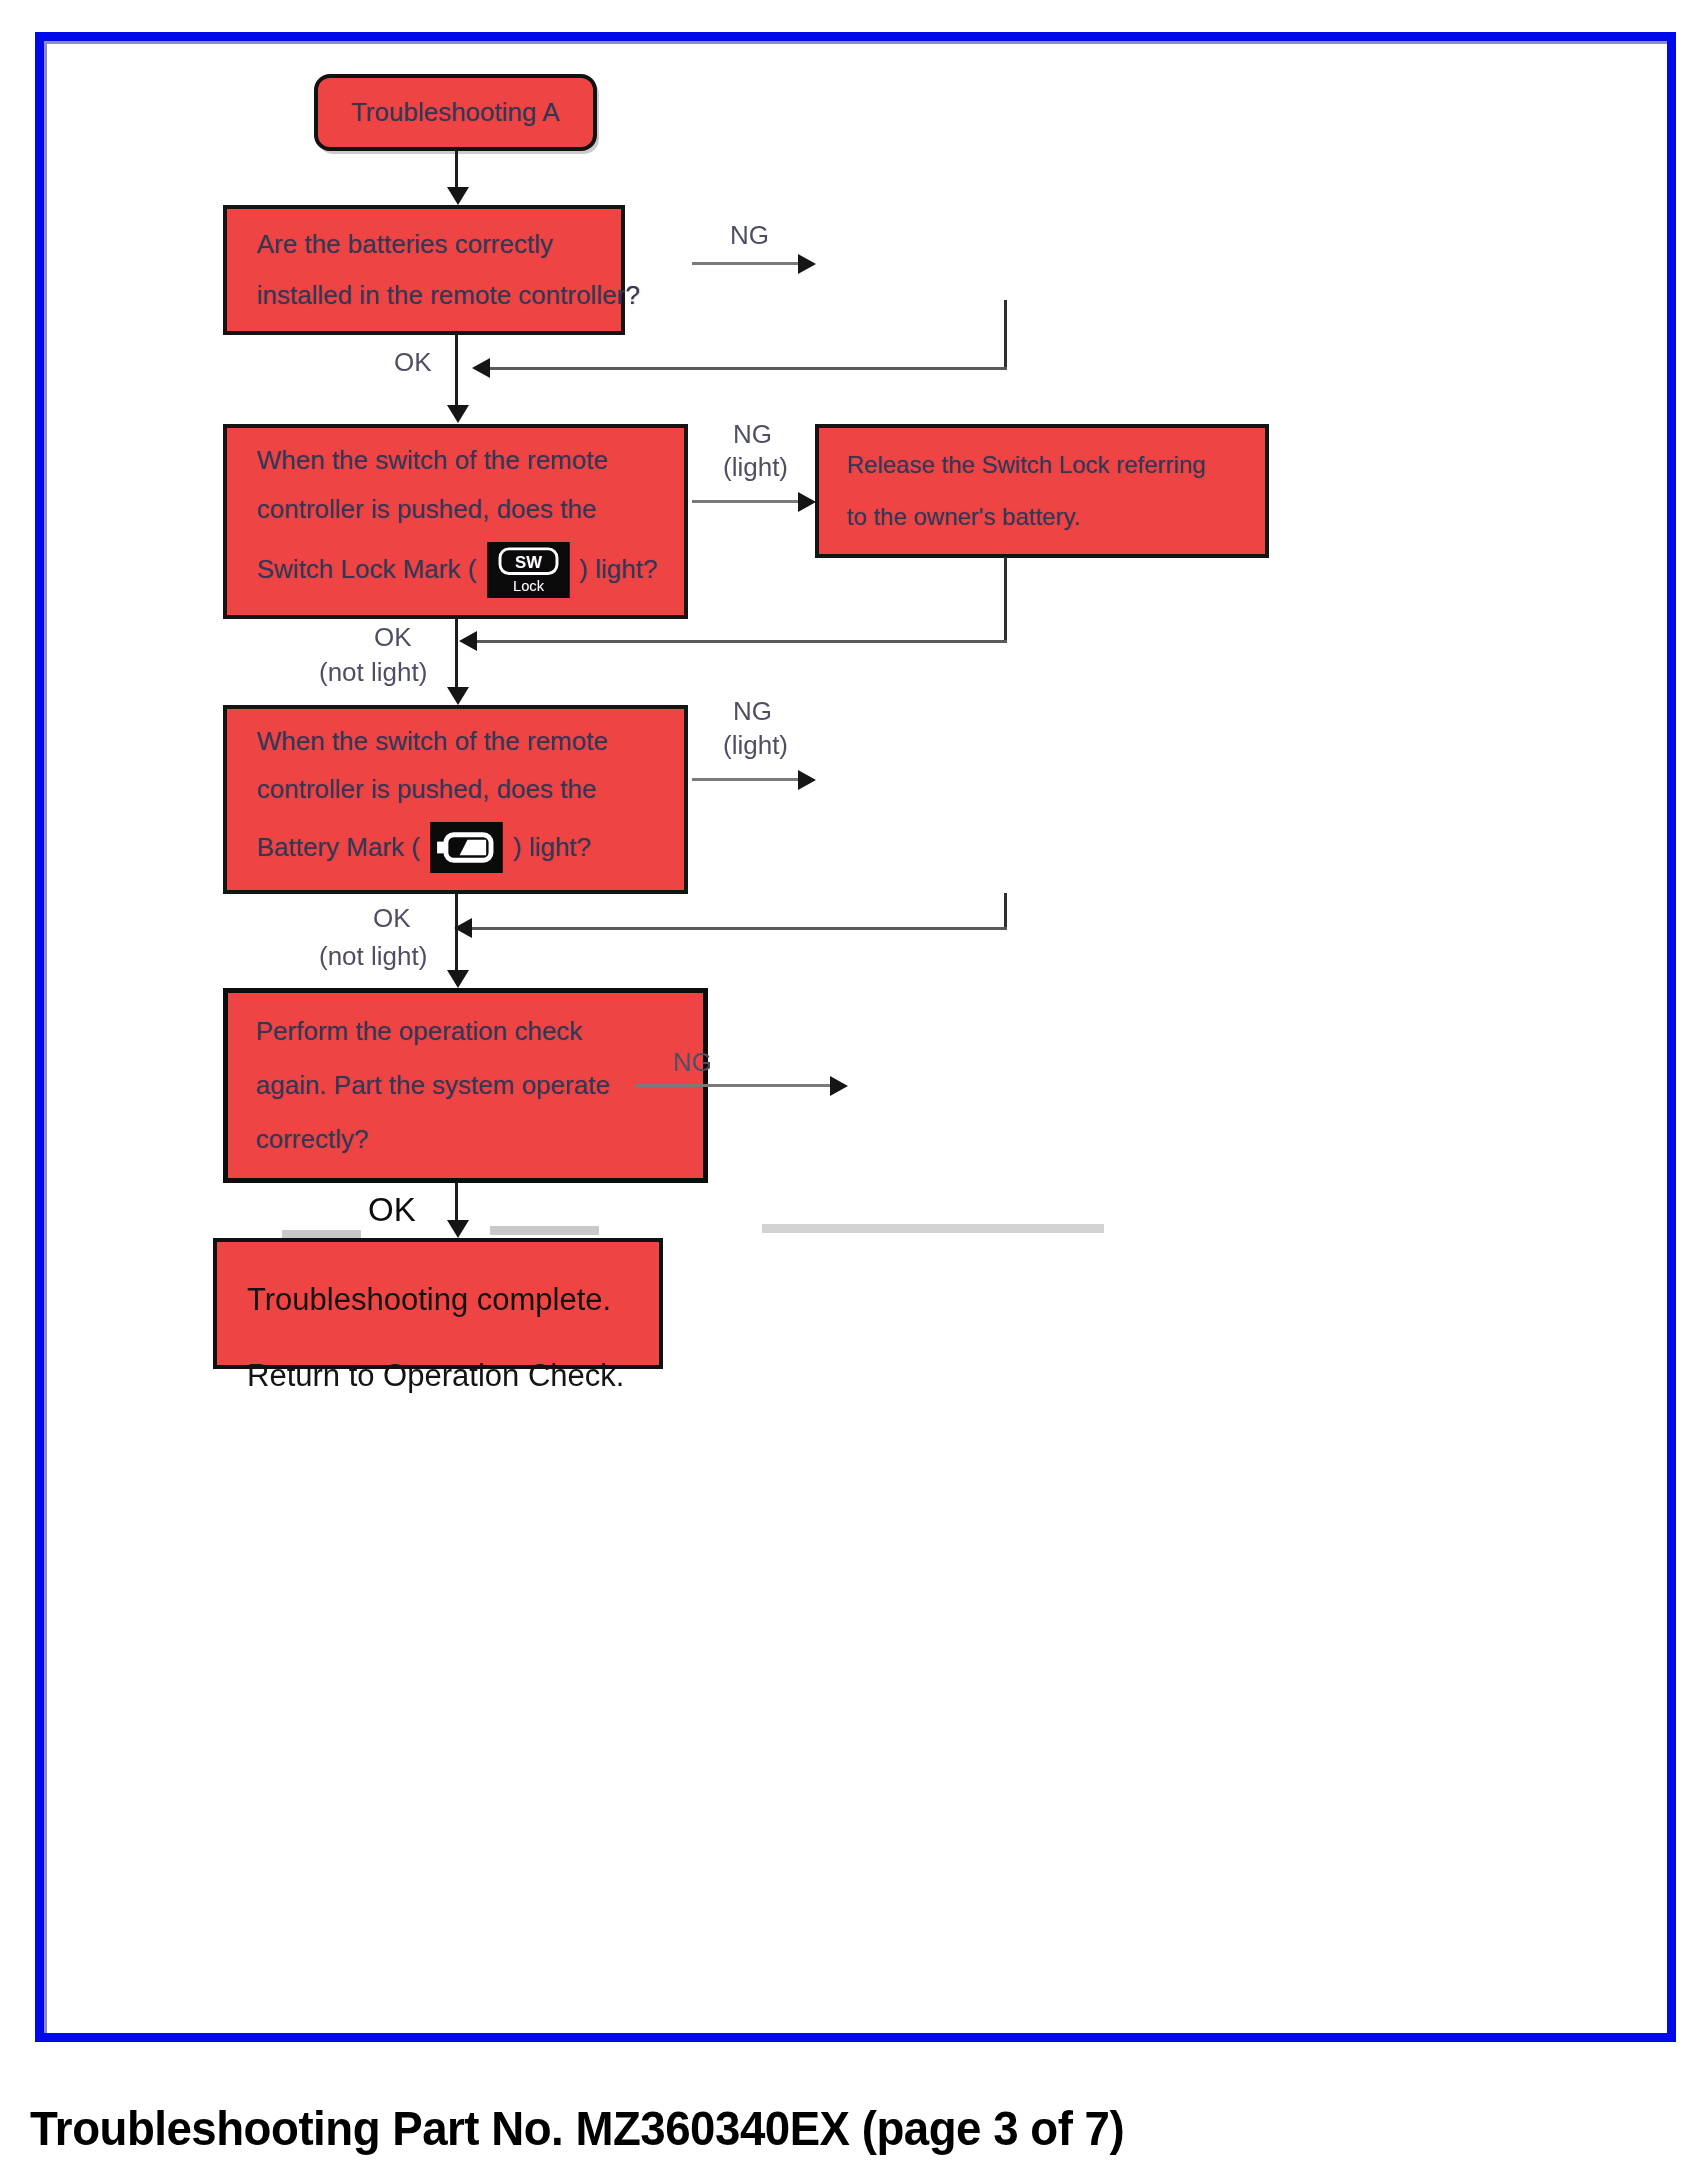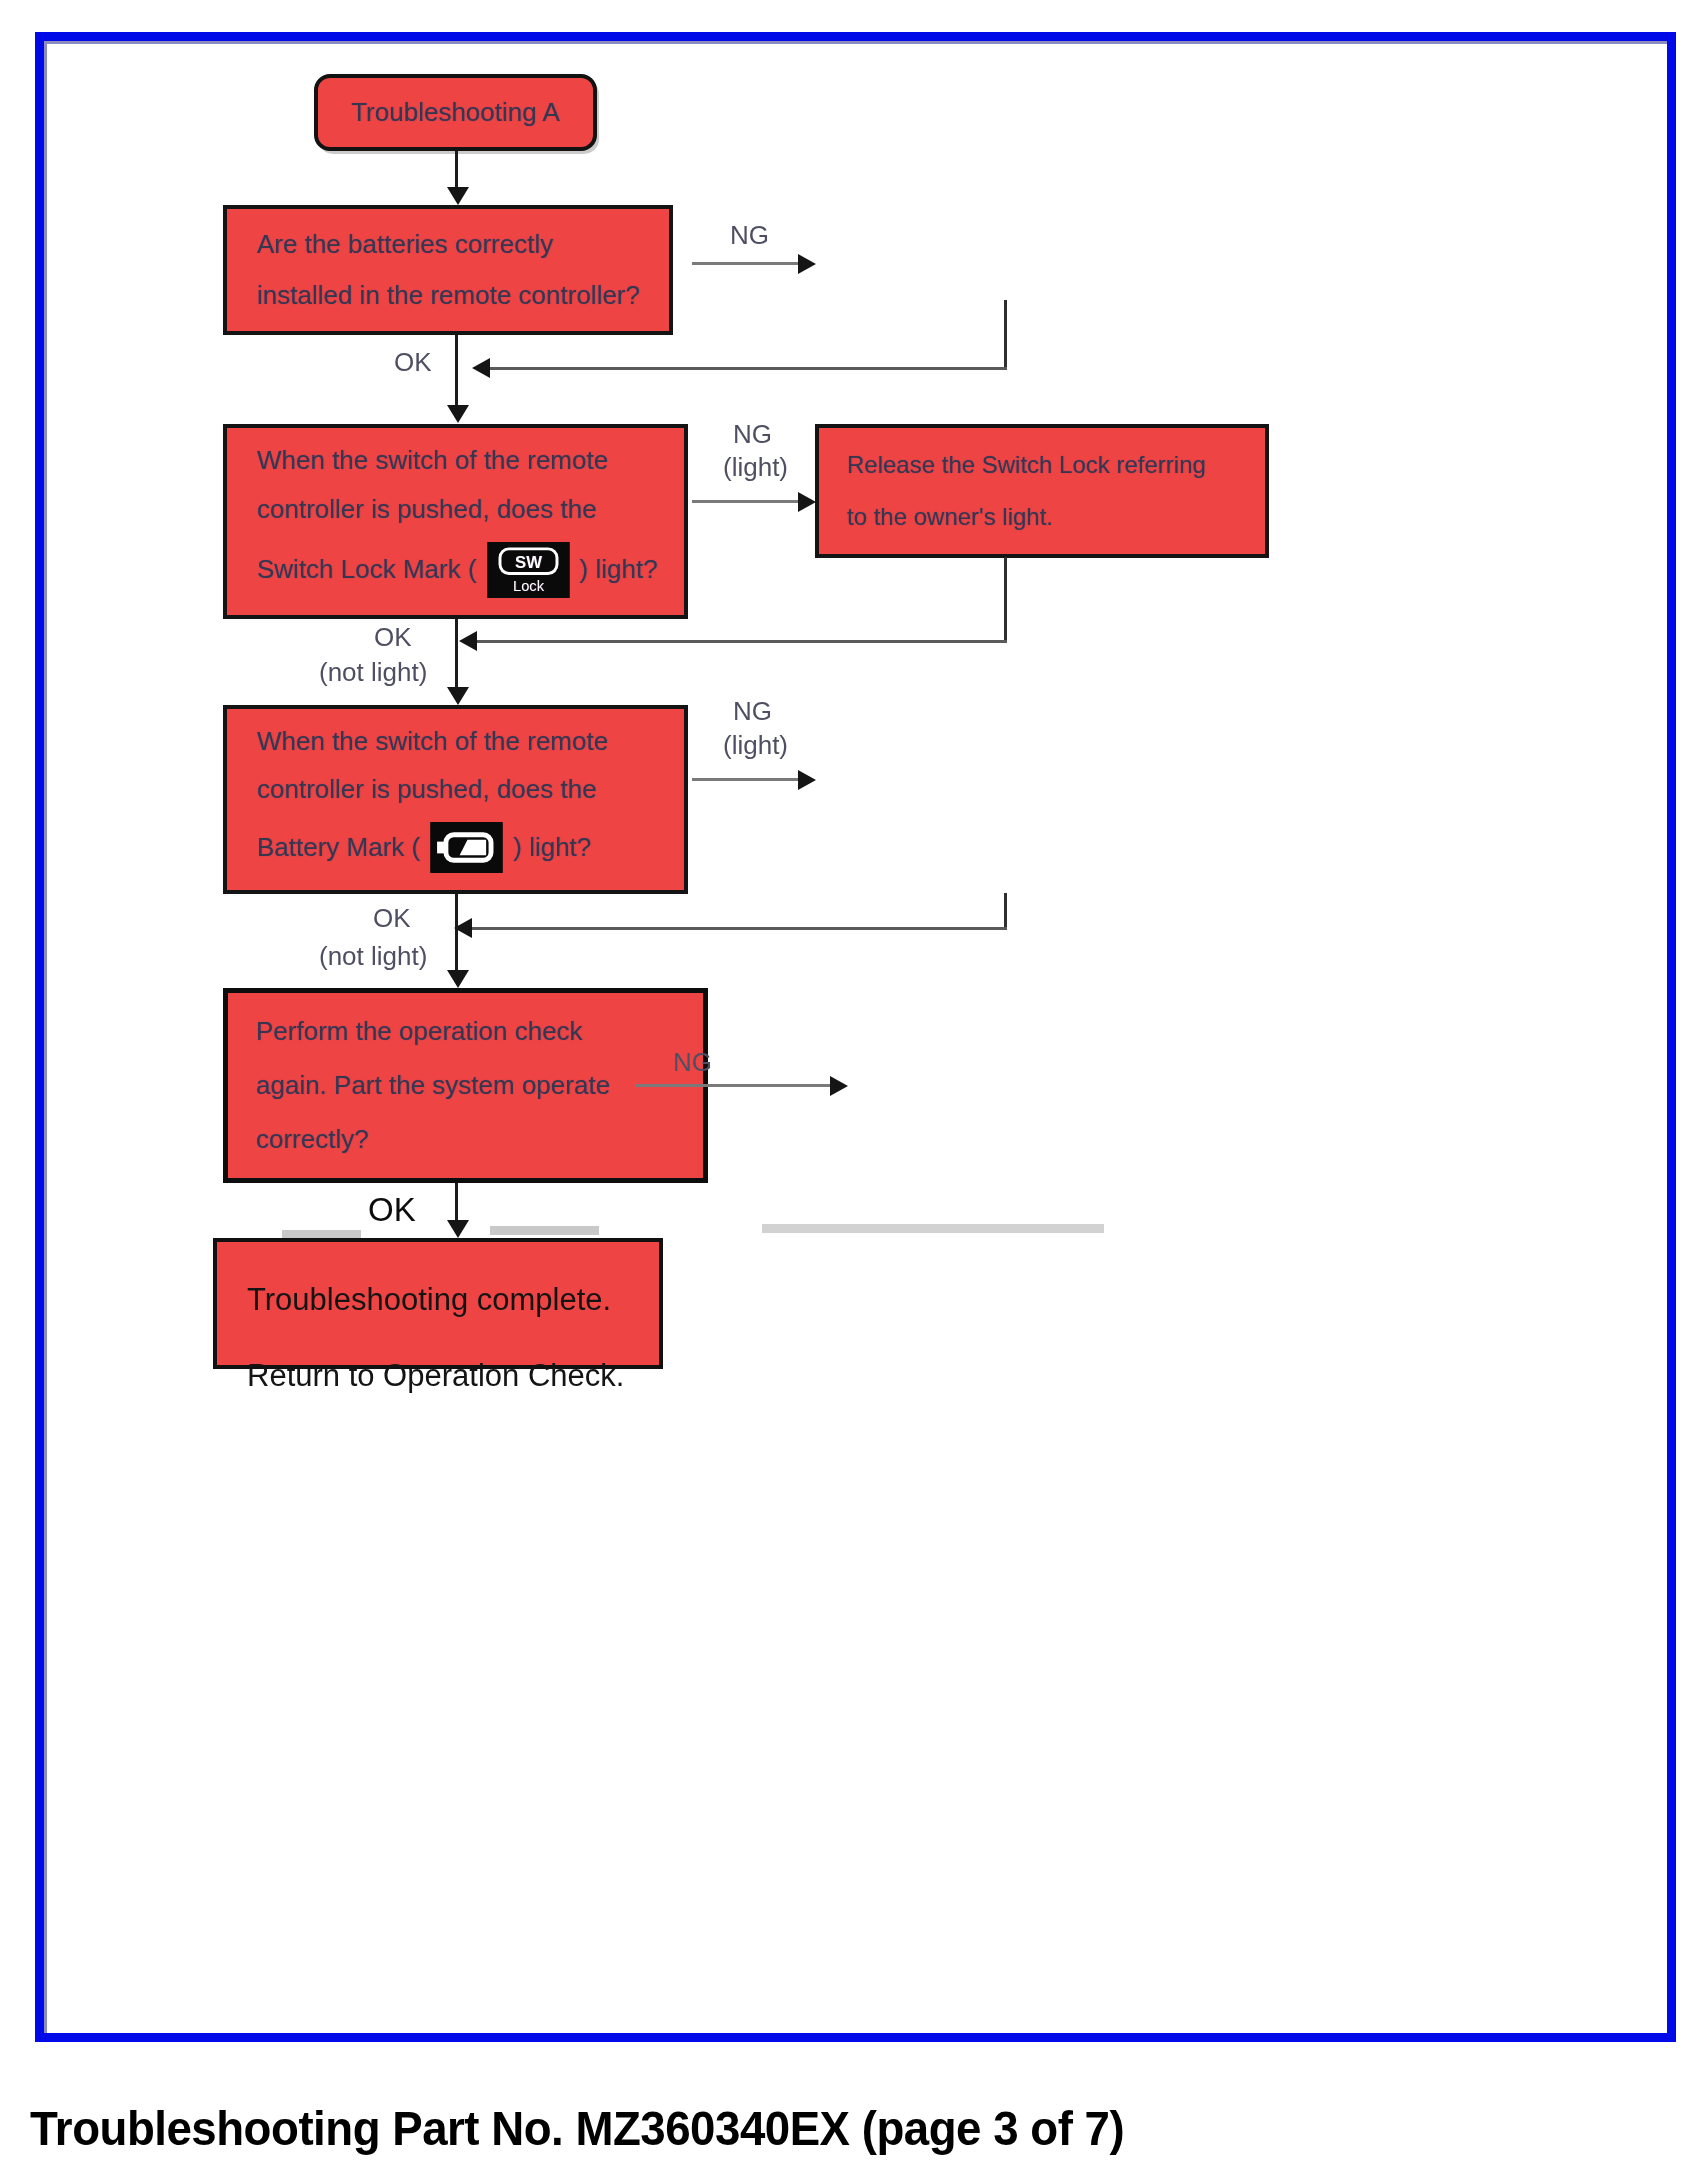--- a/index.html
+++ b/index.html
@@ -39,21 +39,21 @@
 <div class="page">
   <div class="blue-frame"></div>
 
   <div class="box" style="left:314px;top:74px;width:283px;height:77px;border:4px solid #121212;border-radius:16px;align-items:center;box-shadow:3px 4px 0 -1px rgba(140,140,140,.45);">
     <span class="qtext fuzzy">Troubleshooting A</span>
   </div>
 
   <div class="line vline" style="left:455px;top:151px;height:37px;"></div>
   <div class="ah-down" style="left:447px;top:187px;"></div>
 
-  <div class="box" style="left:223px;top:205px;width:450px;height:130px;border:4px solid #141414;padding-left:30px;">
+  <div class="box" style="left:223px;top:205px;width:402px;height:130px;border:4px solid #141414;padding-left:30px;">
     <span class="qtext fuzzy">Are the batteries correctly</span>
     <span class="qtext fuzzy">installed in the remote controller?</span>
   </div>
 
   <span class="lbl" style="left:730px;top:220px;">NG</span>
   <div class="line hgray" style="left:692px;top:262px;width:109px;"></div>
   <div class="ah-right" style="left:798px;top:254px;"></div>
 
 
   <div class="line vret" style="left:1004px;top:300px;height:69px;"></div>
@@ -79,21 +79,21 @@
     </span>
   </div>
 
   <span class="lbl" style="left:733px;top:419px;">NG</span>
   <span class="lbl" style="left:723px;top:452px;">(light)</span>
   <div class="line hgray" style="left:692px;top:500px;width:109px;"></div>
   <div class="ah-right" style="left:798px;top:492px;"></div>
 
   <div class="box" style="left:815px;top:424px;width:454px;height:134px;border:4px solid #141414;padding-left:28px;">
     <span class="atext fuzzy">Release the Switch Lock referring</span>
-    <span class="atext fuzzy">to the owner's light.</span>
+    <span class="atext fuzzy">to the owner's battery.</span>
   </div>
 
   <div class="line vret" style="left:1004px;top:557px;height:84px;"></div>
   <div class="line hret" style="left:476px;top:640px;width:531px;"></div>
   <div class="ah-left" style="left:459px;top:631px;"></div>
   <span class="lbl" style="left:374px;top:622px;">OK</span>
   <span class="lbl" style="left:319px;top:657px;">(not light)</span>
 
   <div class="line vline" style="left:455px;top:619px;height:70px;"></div>
   <div class="ah-down" style="left:447px;top:687px;"></div>

